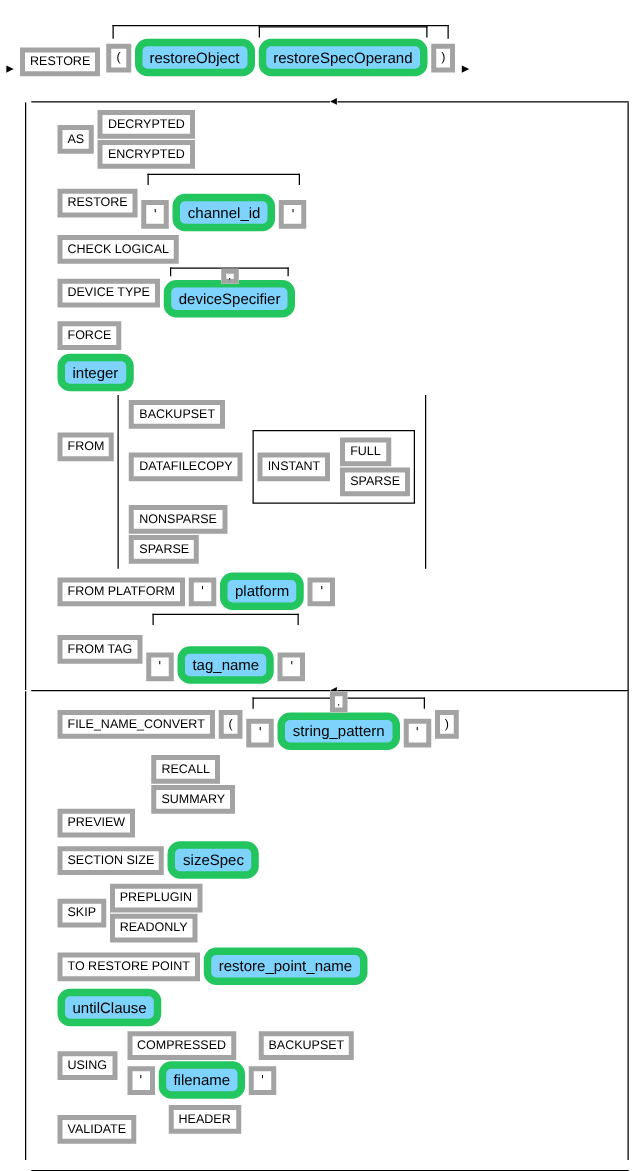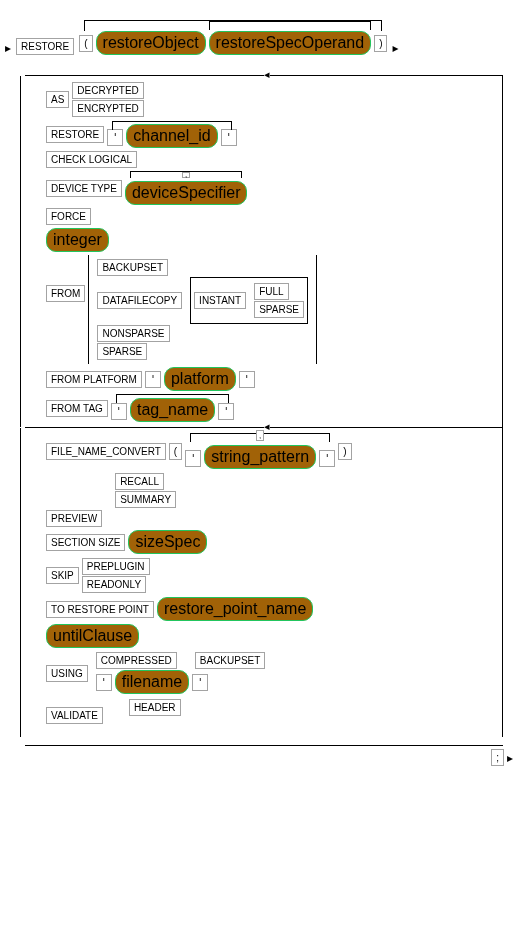--- a/index.html
+++ b/index.html
@@ -1,17 +1,17 @@
 <!DOCTYPE html>
 <html><head>
 <meta charset="utf-8">
 <style>
 body{margin:0;padding:5px;font-family:Arial,sans-serif;font-size:11px;background:#fff;width:513px}
-.kw{display:inline-block;border:1px solid #a3a3a3;padding:2px 4px;background:#fff;font-size:10px}
-.nt{display:inline-block;border:1px solid #22c55e;border-radius:10px;padding:2px 6px;background:#a16207;font-size:16px}
+.kw{display:inline-block;border:4px solid #a3a3a3;padding:2px 4px;background:#fff;font-size:10px}
+.nt{display:inline-block;border:6px solid #22c55e;border-radius:10px;padding:2px 6px;background:#7dd3fc;font-size:12px}
 .row{display:flex;align-items:center;gap:3px;margin:3px 0;position:relative}
 .section{border-left:1px solid #000;border-right:1px solid #000;padding-left:25px;margin-left:15px;margin-right:15px;padding-top:2px;padding-bottom:2px}
 .toprow{display:flex;align-items:flex-end;gap:5px;margin-bottom:20px;padding-top:15px}
 .arrow{font-size:12px}
 .choice{display:inline-block;vertical-align:middle}
 .choice .row{margin:1px 0}
 .q{font-family:monospace}
 </style>
 </head>
 <body>
@@ -47,21 +47,21 @@
           <span class="kw">DECRYPTED</span>
         </div>
     <div class="row">
           <span class="kw">ENCRYPTED</span>
         </div>
   </div>
 </div>
 
 <div class="row">
   <span class="kw">RESTORE</span>
-  <div style="display:inline-block;position:relative;padding-top:3px">
+  <div style="display:inline-block;position:relative;padding-top:16px">
     <div style="border:1px solid #000;border-bottom:none;height:8px;position:absolute;top:0;left:5px;right:5px"></div>
     <span class="kw q">'</span>
     <span class="nt">channel_id</span>
     <span class="kw q">'</span>
   </div>
 </div>
 
 <div class="row">
       <span class="kw">CHECK LOGICAL</span>
     </div>
@@ -117,21 +117,21 @@
   <span class="kw">FROM PLATFORM</span>
   <span class="kw q">'</span>
   <span class="nt">platform</span>
   <span class="kw q">'</span>
 </div>
 
 
 
 <div class="row">
   <span class="kw">FROM TAG</span>
-  <div style="display:inline-block;position:relative;padding-top:4px">
+  <div style="display:inline-block;position:relative;padding-top:26px">
     <div style="border:1px solid #000;border-bottom:none;height:8px;position:absolute;top:0;left:5px;right:5px"></div>
     <span class="kw q">'</span>
     <span class="nt">tag_name</span>
     <span class="kw q">'</span>
   </div>
 </div>
 
 </div>
 
 <div style="border-top:1px solid #000;margin:0 15px 0 20px;position:relative">

